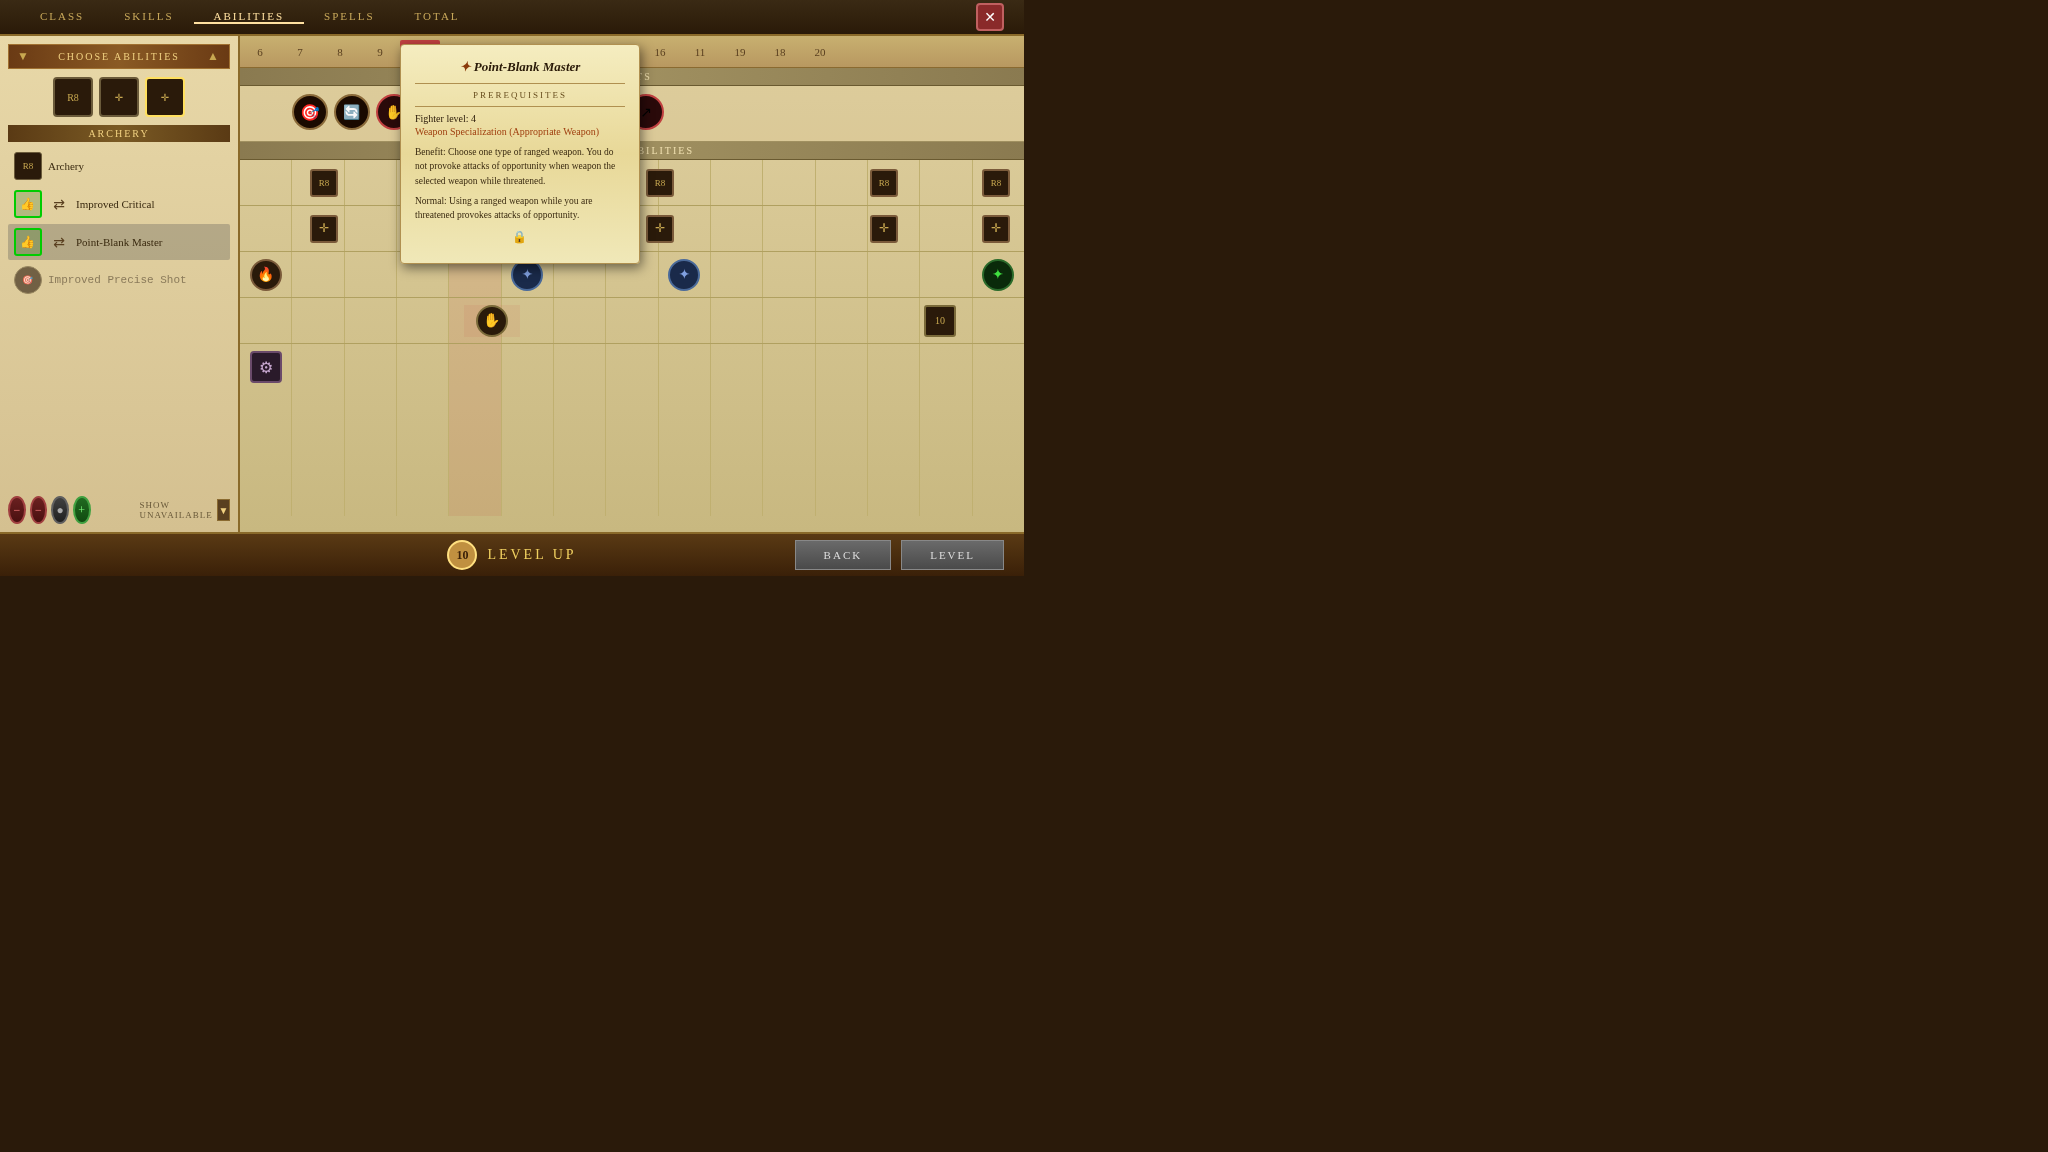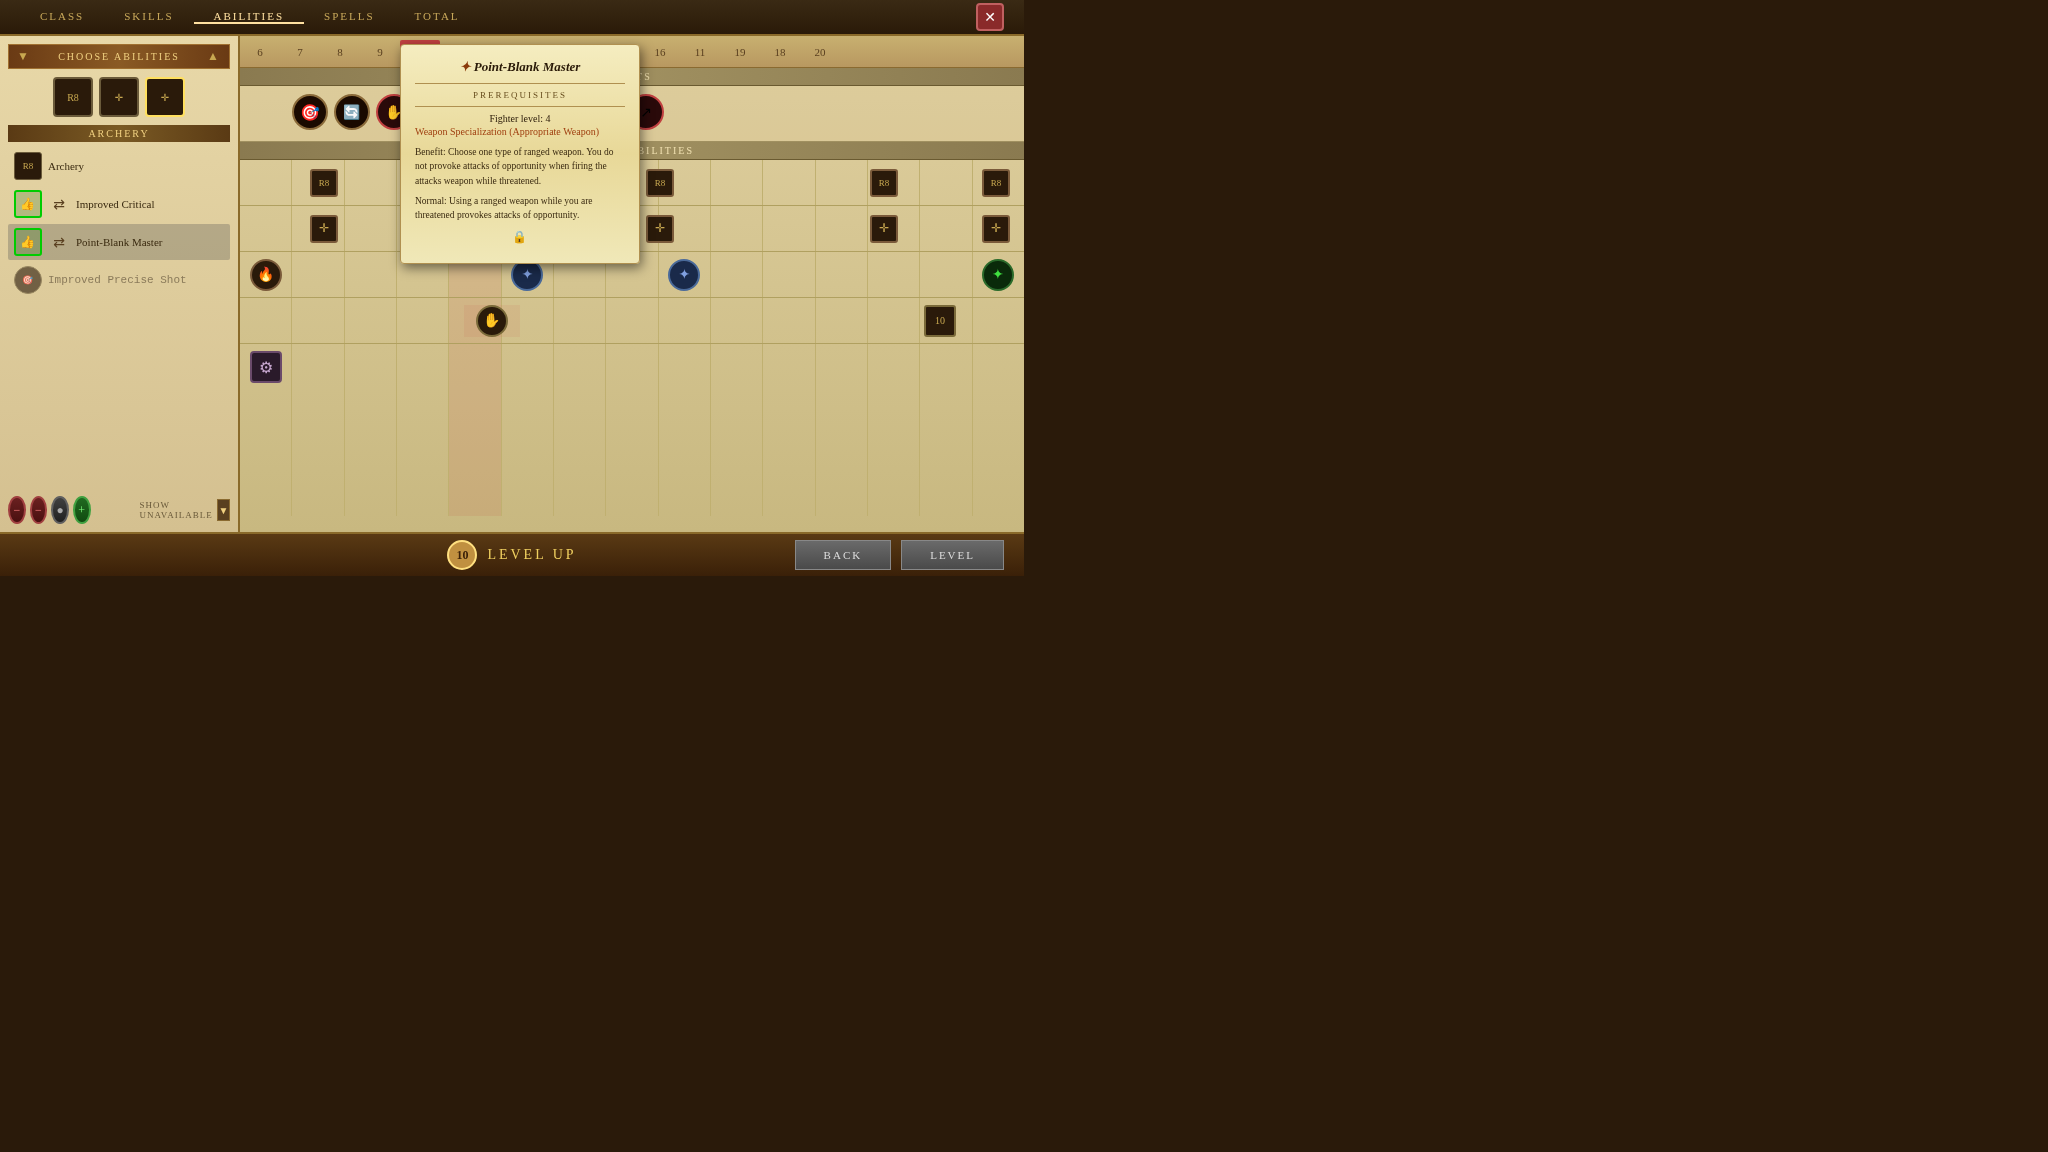--- a/index.html
+++ b/index.html
@@ -234,21 +234,20 @@
       font-size: 9px;
       letter-spacing: 2px;
       color: #6a5020;
       margin-bottom: 6px;
       text-transform: uppercase;
     }
     .tooltip-prereq-label {
       font-size: 10px;
       color: #2a1a08;
       margin-bottom: 2px;
-      text-align: center;
     }
     .tooltip-prereq-value {
       font-size: 10px;
       color: #a04010;
       margin-bottom: 8px;
     }
     .tooltip-body {
       font-size: 9.5px;
       color: #3a2a10;
       line-height: 1.5;
@@ -592,21 +591,21 @@
 
     <div class="tooltip-overlay">
       <div class="tooltip-title">
         <span style="color:#8a3a0a;">✦ </span><span>Point-Blank Master</span>
       </div>
       <hr class="tooltip-divider">
       <div class="tooltip-section-title">PREREQUISITES</div>
       <hr class="tooltip-divider">
       <div class="tooltip-prereq-label">Fighter level: 4</div>
       <div class="tooltip-prereq-value">Weapon Specialization (Appropriate Weapon)</div>
-      <div class="tooltip-body">Benefit: Choose one type of ranged weapon. You do not provoke attacks of opportunity when firing the attacks weapon while threatened.</div>
+      <div class="tooltip-body">Benefit: Choose one type of ranged weapon. You do not provoke attacks of opportunity when weapon the selected weapon while threatened.</div>
       <div class="tooltip-body" style="margin-top:6px;">Normal: Using a ranged weapon while you are threatened provokes attacks of opportunity.</div>
       <div class="tooltip-scroll-indicator">🔒</div>
     </div>
 
   </div>
 </div>
 
 <div class="bottom-bar">
   <div style="display:flex; align-items:center; gap:10px;">
     <div class="level-badge">10</div>

